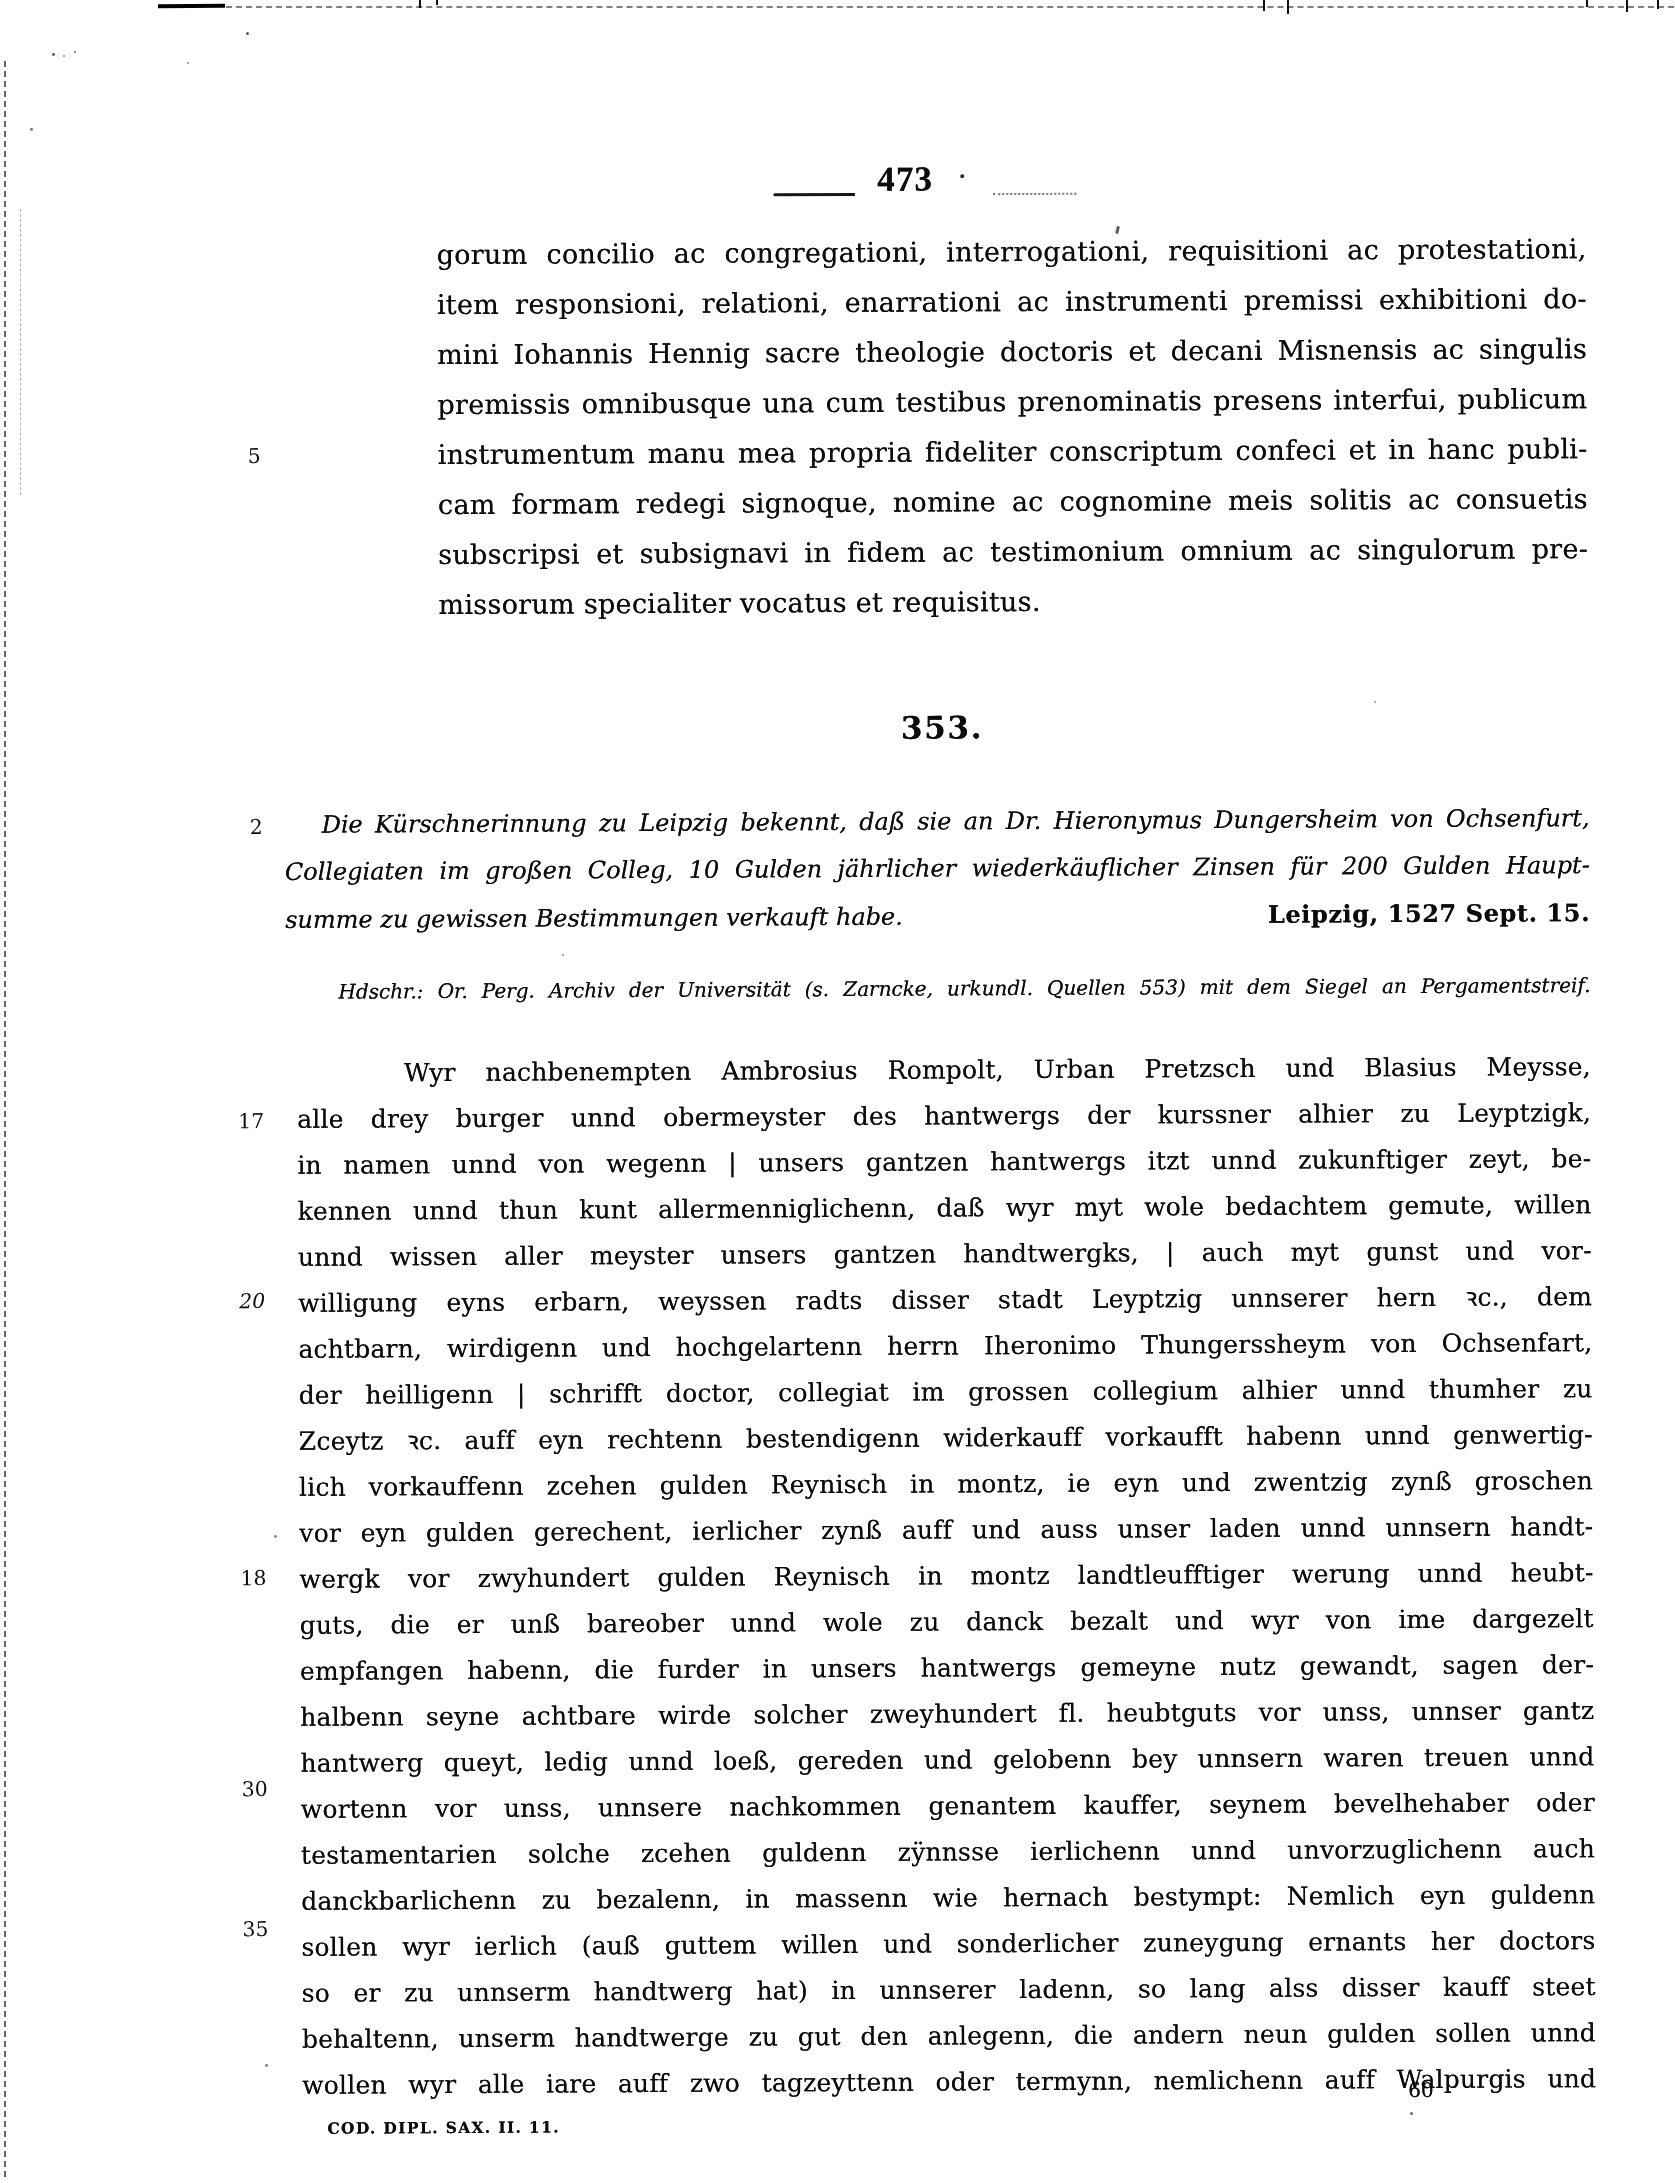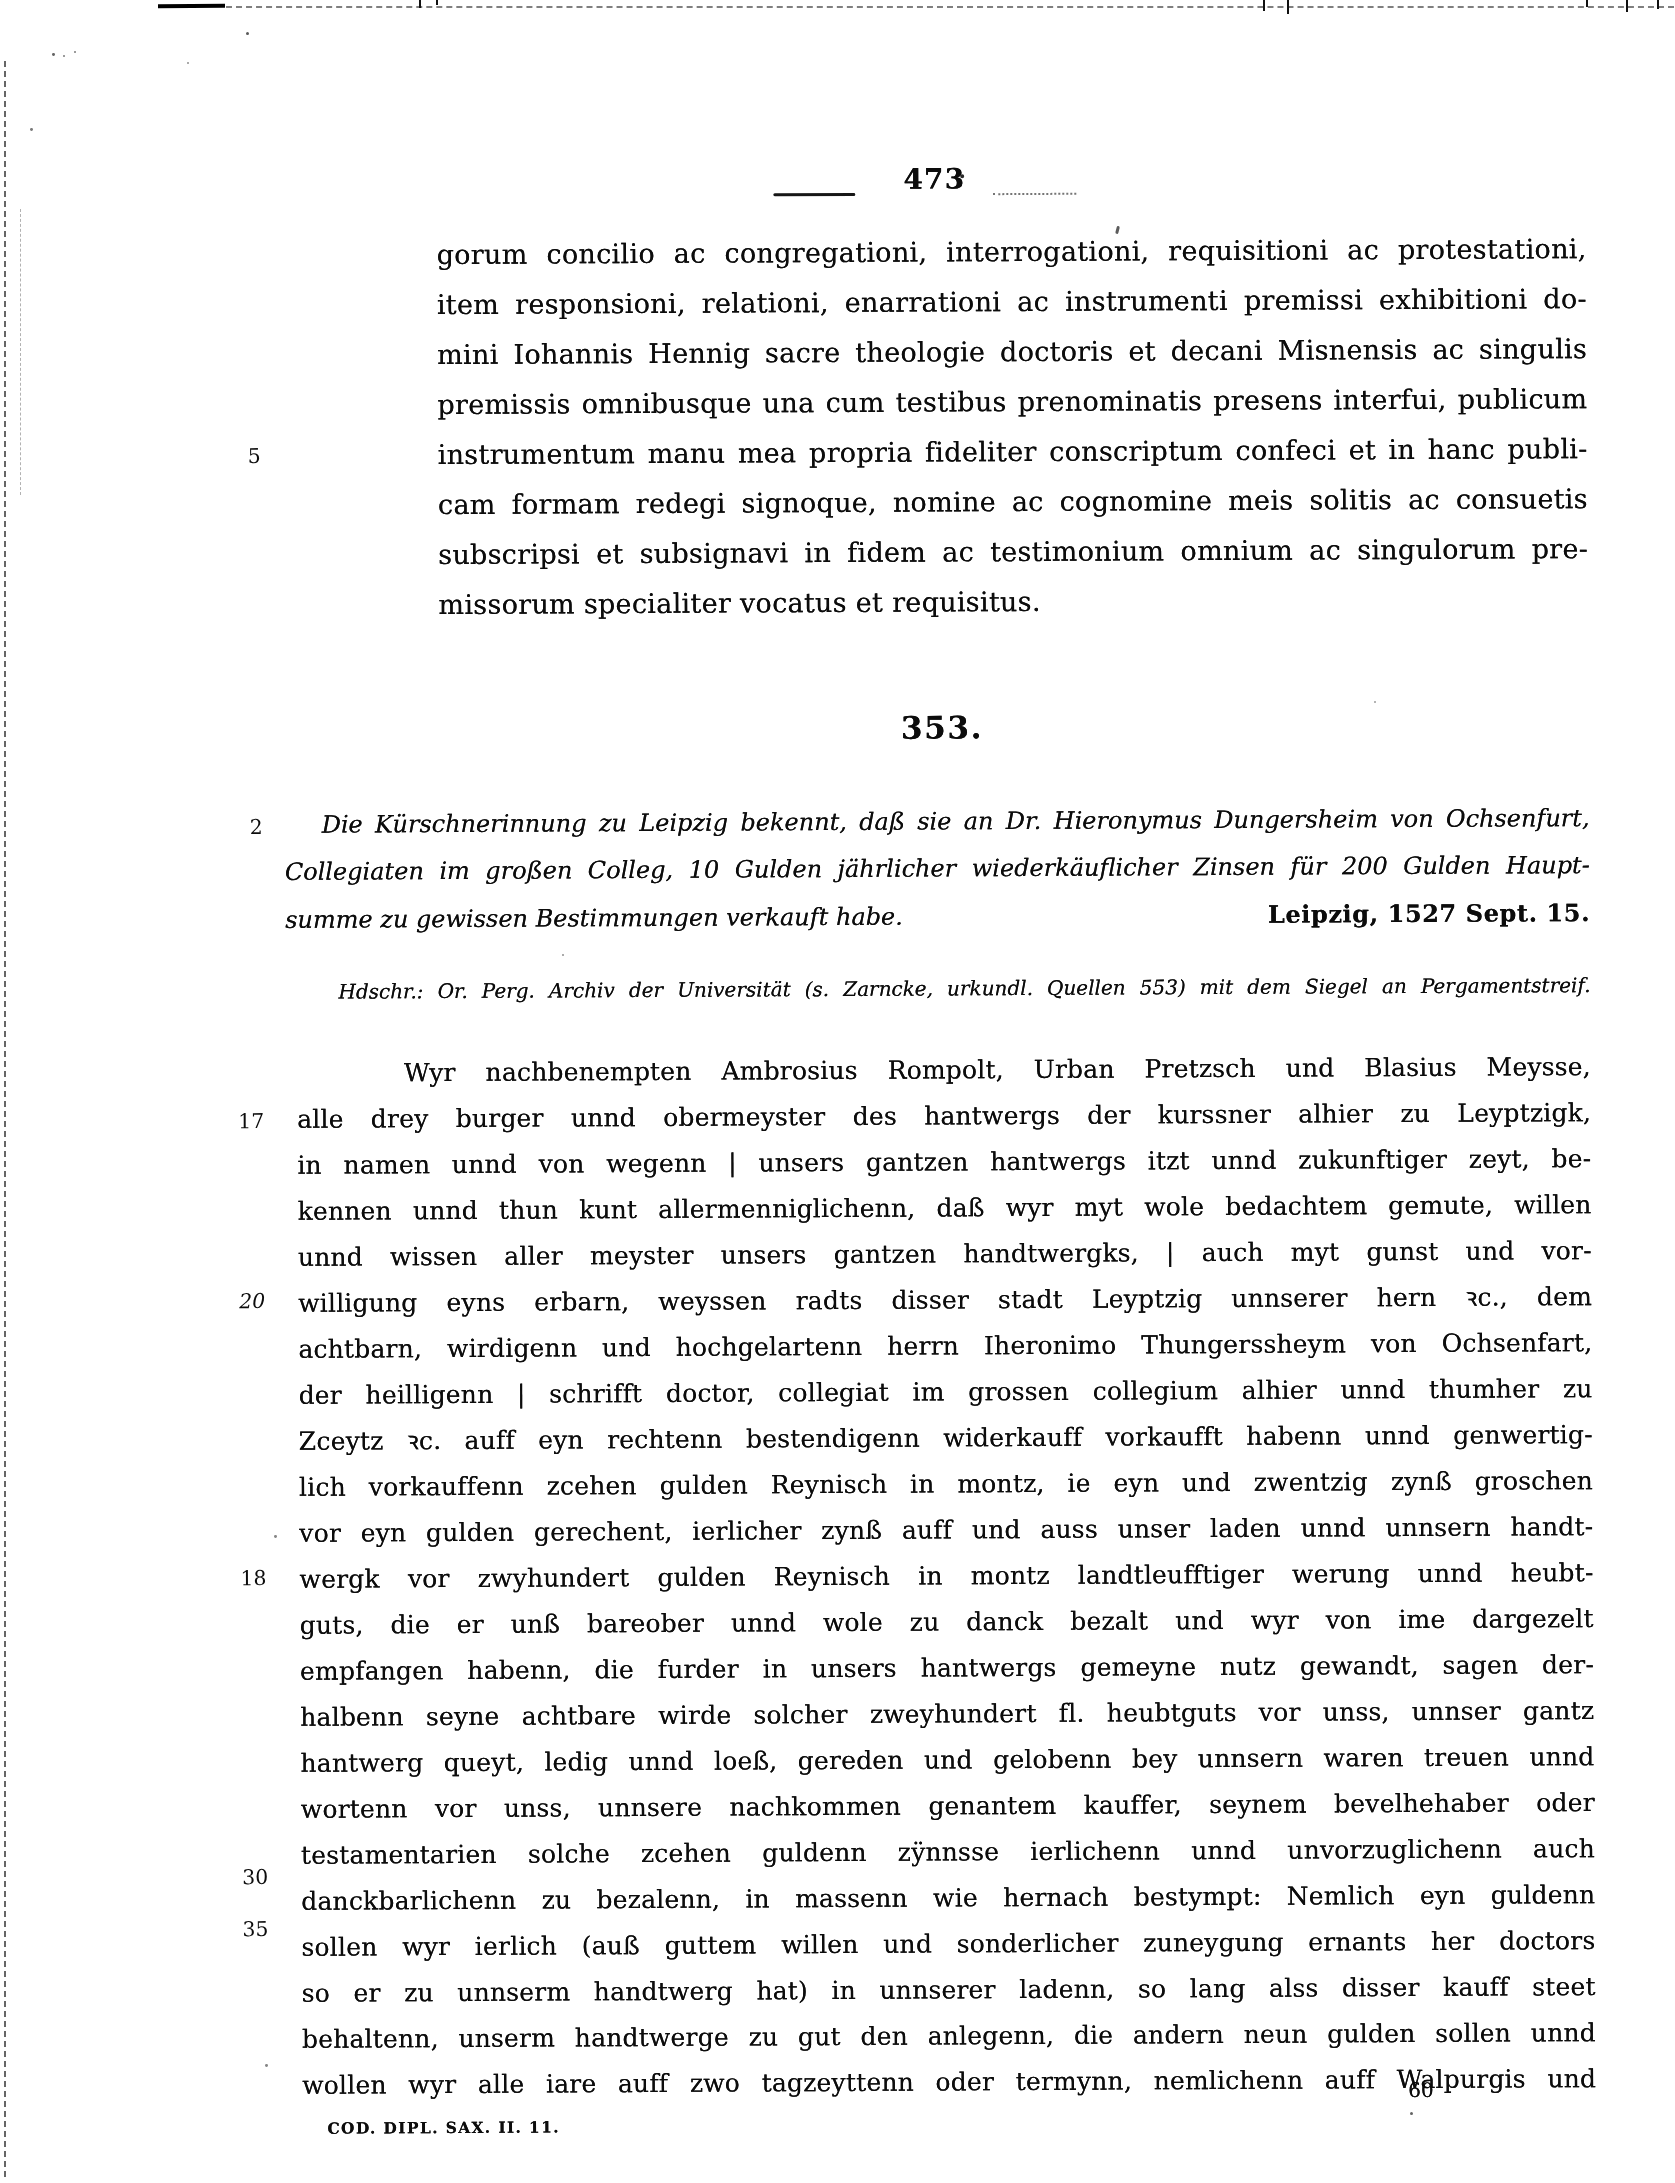--- a/index.html
+++ b/index.html
@@ -4,22 +4,22 @@
 <style>
   html,body{margin:0;padding:0;background:#ffffff;}
   .page{position:relative;width:1676px;height:2183px;background:#fff;overflow:hidden;
         font-family:"DejaVu Serif","Liberation Serif",serif;color:#0c0c0c;}
   .abs{position:absolute;}
   .content{position:absolute;left:0;top:0;width:100%;height:100%;transform:rotate(-0.3deg);transform-origin:50% 50%;}
   .ink{text-shadow:0 0 0.4px rgba(0,0,0,0.85);}
 
   
   .rule-left{left:778px;top:193px;width:82px;height:3.3px;background:#161616;border-radius:1.7px;}
-  .pagenum{left:882px;top:162px;width:88px;text-align:right;font-size:28px;line-height:35px;
-           font-weight:bold;letter-spacing:1.1px;}
+  .pagenum{left:882px;top:162px;width:88px;text-align:left;font-size:35px;line-height:35px;
+           font-weight:bold;letter-spacing:1.1px;font-family:Liberation Serif, serif;}
   .head-dot{left:965px;top:175px;width:4.4px;height:4.4px;background:#2a2a2a;border-radius:50%;}
   .rule-right{left:998px;top:194px;width:83px;height:0;border-top:2.8px dotted rgba(25,25,25,0.6);}
 
   
   .latin{left:441px;top:228px;width:1150px;font-size:27px;line-height:50px;letter-spacing:0.3px;}
   .lat-line{text-align:justify;text-align-last:justify;}
   .lat-line:last-child{text-align-last:left;}
 
   
   .docnum{left:297px;top:712px;width:1294px;margin:0;text-align:center;
@@ -42,21 +42,21 @@
   .main-line:first-child{text-indent:107px;}
 
   
   .margins{left:230px;top:0;width:34px;height:2183px;font-size:20.4px;}
   .margin-num{position:absolute;right:0;width:34px;text-align:right;line-height:20.4px;}
   .margin-num:nth-child(1){top:443px;}
   .margin-num:nth-child(2){top:814px;}
   .margin-num:nth-child(3){top:1108px;}
   .margin-num:nth-child(4){top:1288px;font-style:italic;}
   .margin-num:nth-child(5){top:1565px;}
-  .margin-num:nth-child(6){top:1864px;}
+  .margin-num:nth-child(6){top:1776px;}
   .margin-num:nth-child(7){top:1916px;}
 
   
   .footer-left{left:322px;top:2117px;font-size:15.4px;font-weight:bold;letter-spacing:1.4px;}
   .footer-right{left:1403px;top:2081px;font-size:20px;line-height:25px;}
 
   
   .top-solid{left:158px;top:4.4px;width:67px;height:4.4px;background:#000;transform:rotate(-0.3deg);}
   .top-dash{left:226px;top:5.5px;width:1448px;height:0;border-top:2.2px dashed rgba(0,0,0,0.5);}
   .left-dash{left:4.4px;top:61px;height:2116px;width:0;border-left:2.2px dashed rgba(0,0,0,0.6);}

